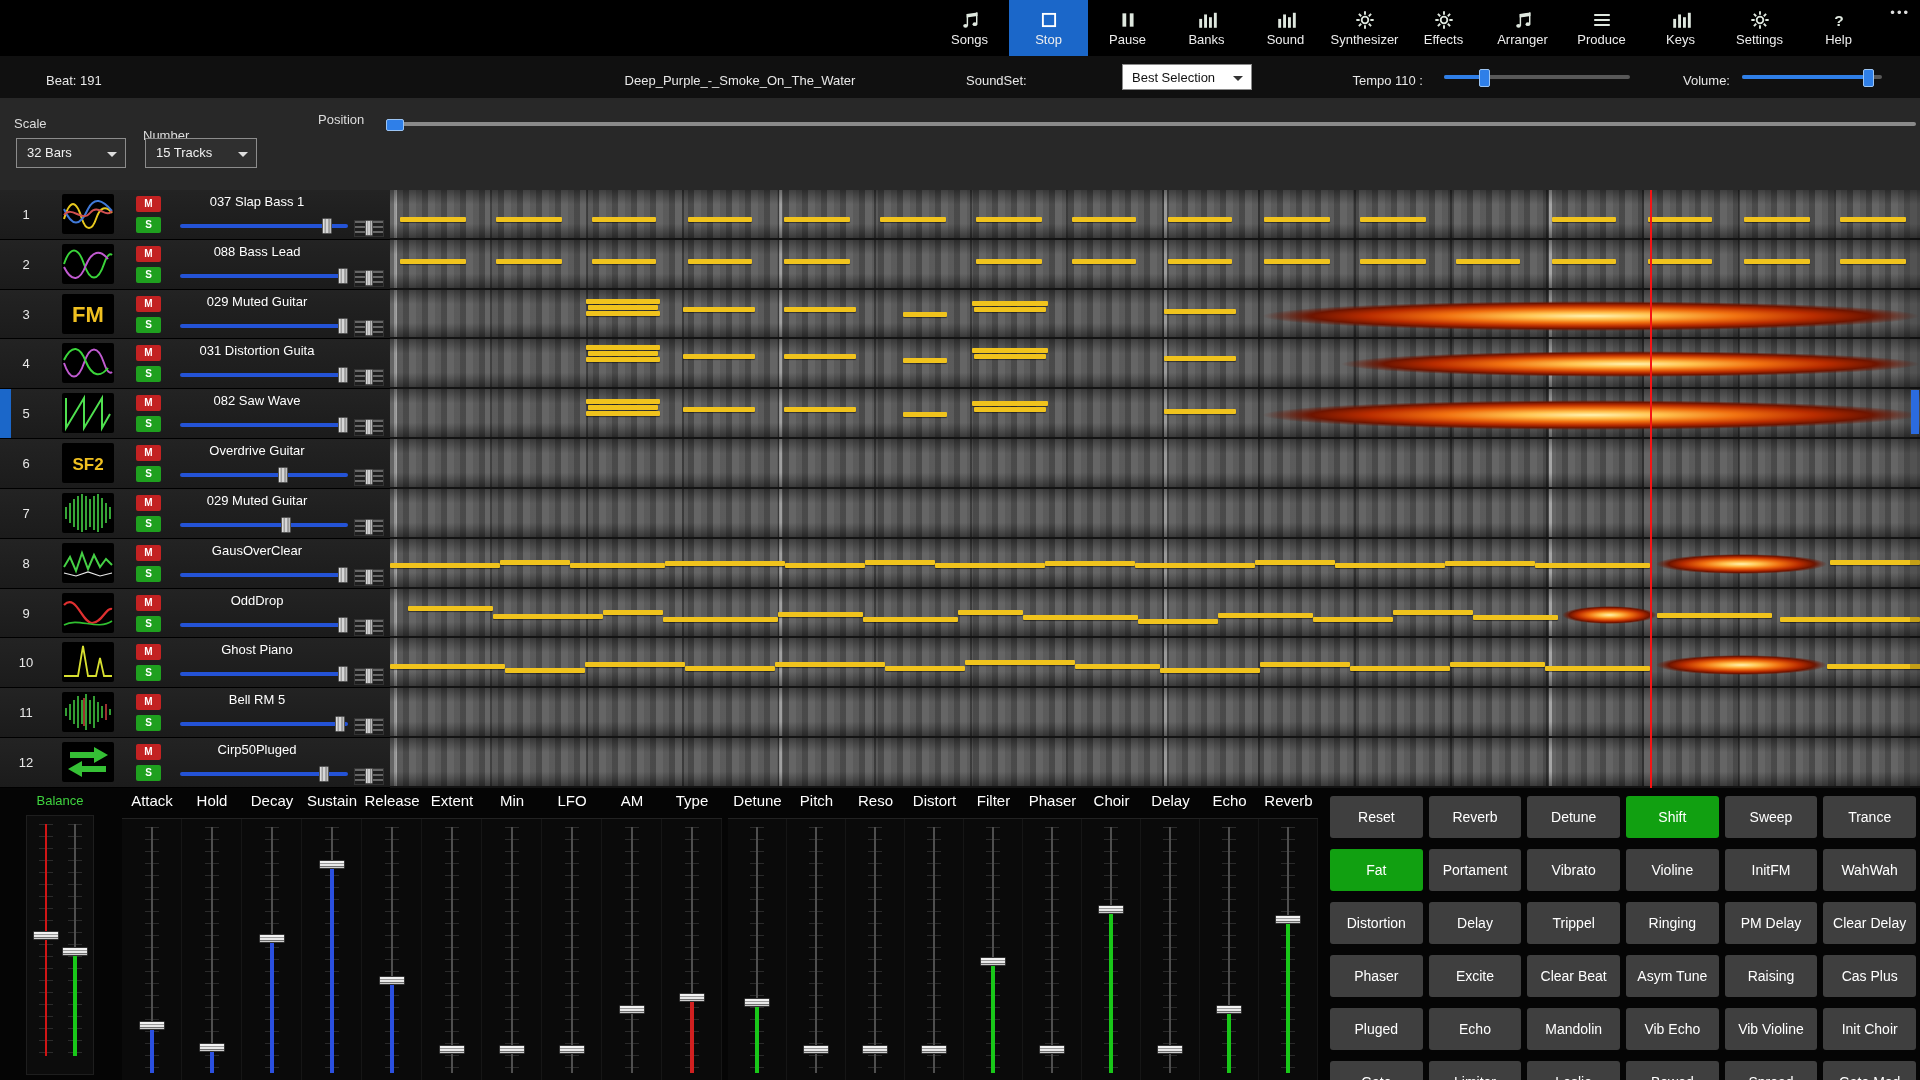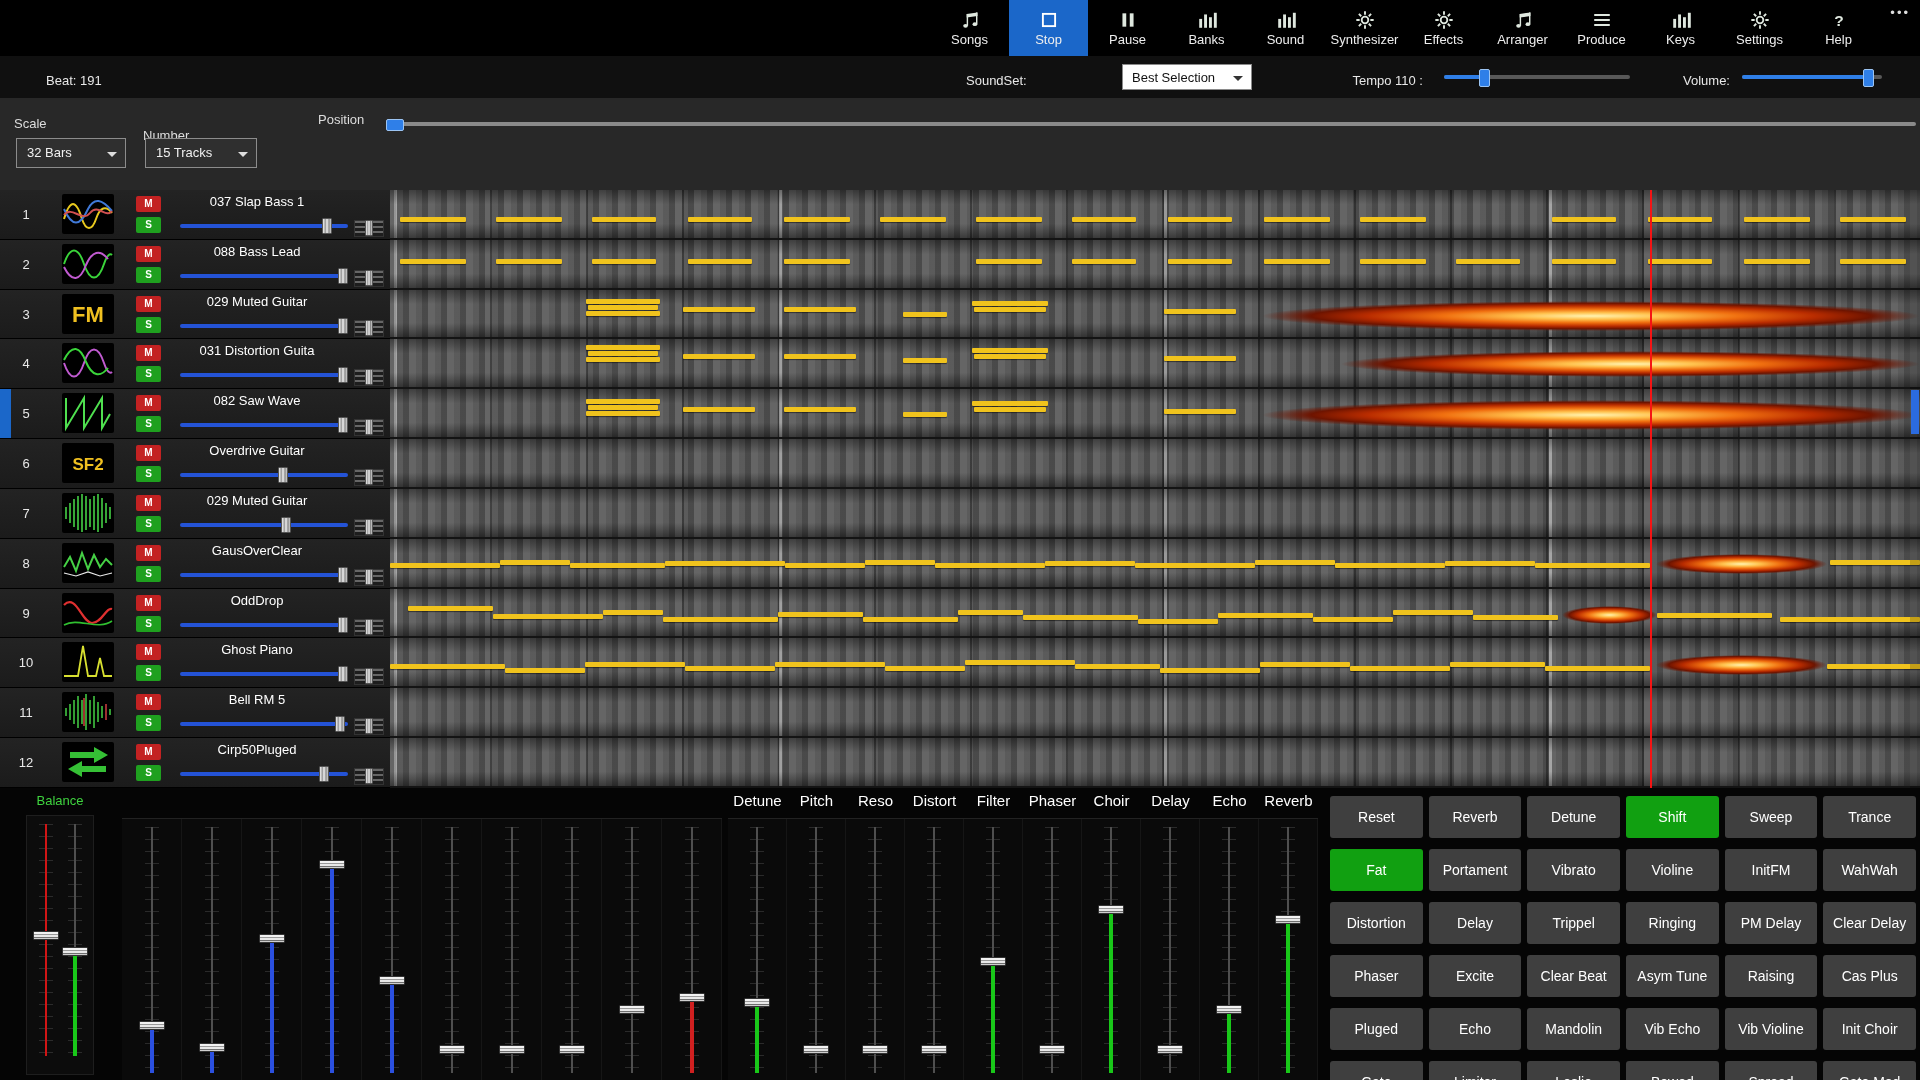--- a/index.html
+++ b/index.html
@@ -201,20 +201,21 @@
               <text x="9" y="14" font-size="14" font-weight="bold" fill="#dfe8df" text-anchor="middle" font-family="Liberation Sans, sans-serif">?</text>
             </svg></span>
           <span class="tb-label">Help</span>
         </div>
       </nav>
     <div id="more-btn">•••</div>
   </header>
 
   <div id="infobar">
     <span class="ib-text" style="left:46px">Beat: 191</span>
+    <span class="ib-text" style="left:520px;width:440px;text-align:center">Deep_Purple_-_Smoke_On_The_Water</span>
     <span class="ib-text" style="left:966px">SoundSet:</span>
     <div id="soundset-select">
       <span>Best Selection</span>
       <span class="dd-arrow"></span>
     </div>
     <span class="ib-text" style="left:1345px;width:78px;text-align:right">Tempo 110 :</span>
     <div class="h-slider" id="tempo-slider" style="left:1444px;top:19px;width:186px">
       <div class="h-fill" style="width: 37.2px;"></div>
       <div class="h-knob" style="left: 35.2px;"></div>
     </div>
@@ -592,20 +593,32 @@
           <div class="v-knob" style="top: 115.04px;"></div>
         </div>
         <div style="position: absolute; left: 33px; top: 0px; width: 30px; height: 100%;">
           <div class="v-ticks" style="height: 232px;"></div>
           <div class="v-track" style="height: 232px;"></div>
           <div class="v-fill" style="top: 138.65px; height: 101.35px; background: rgb(25, 200, 25);"></div>
           <div class="v-knob" style="top: 130.65px;"></div>
         </div>
       </div>
     <div class="bank" id="bank1" style="left:122px;width:600px">
+      <div class="bank-labels">
+          <span class="bank-label">Attack</span>
+          <span class="bank-label">Hold</span>
+          <span class="bank-label">Decay</span>
+          <span class="bank-label">Sustain</span>
+          <span class="bank-label">Release</span>
+          <span class="bank-label">Extent</span>
+          <span class="bank-label">Min</span>
+          <span class="bank-label">LFO</span>
+          <span class="bank-label">AM</span>
+          <span class="bank-label">Type</span>
+        </div>
       <div class="bank-body">
           <div class="bank-col">
             <div class="v-ticks"></div>
             <div class="v-track"></div>
             <div class="v-fill" style="top: 210.34px; height: 43.66px; background: rgb(43, 80, 224);"></div>
             <div class="v-knob" style="top: 202.34px;"></div>
           </div>
           <div class="bank-col">
             <div class="v-ticks"></div>
             <div class="v-track"></div>

